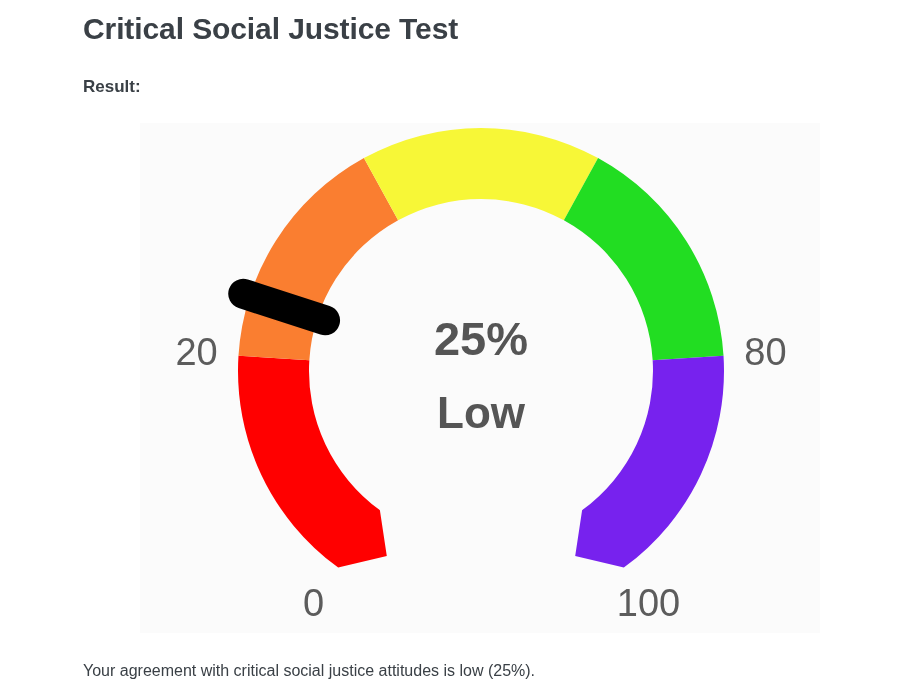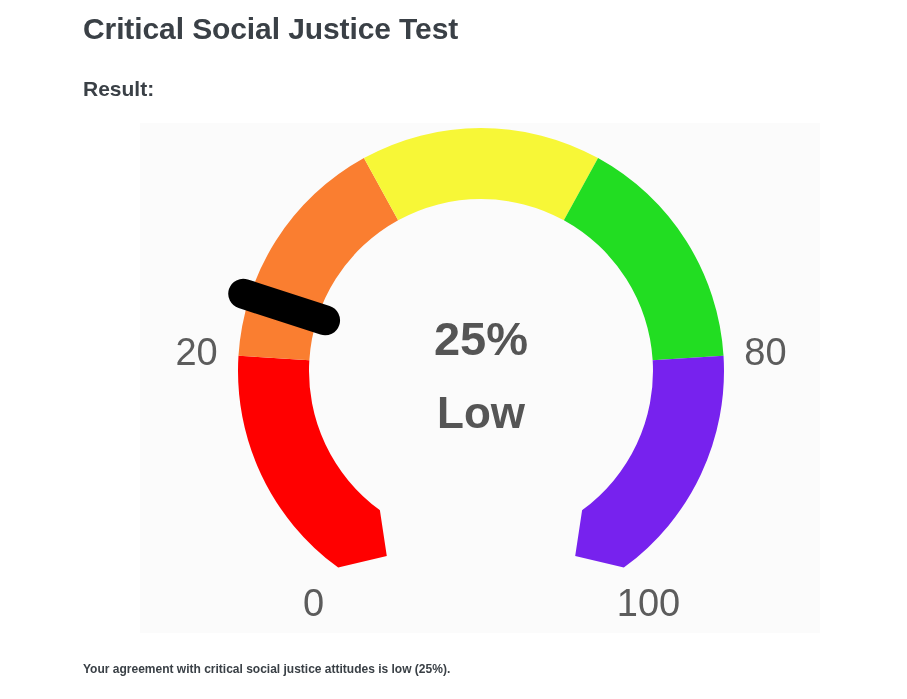--- a/index.html
+++ b/index.html
@@ -27,21 +27,21 @@
     font-size: 30px;
     font-weight: bold;
     color: #3a4046;
     letter-spacing: -0.1px;
     white-space: nowrap;
   }
   .result-label {
     position: absolute;
     left: 83px;
     top: 77px;
-    font-size: 21px;
+    font-size: 17px;
     font-weight: bold;
     color: #3a4046;
     white-space: nowrap;
   }
   .gauge-panel {
     position: absolute;
     left: 140px;
     top: 123px;
     width: 680px;
     height: 510px;
@@ -69,22 +69,22 @@
   .center-band {
     font-family: "Liberation Sans", sans-serif;
     font-size: 44px;
     font-weight: bold;
     fill: #555555;
   }
   .caption {
     position: absolute;
     left: 83px;
     top: 662px;
-    font-size: 12px;
-    font-weight: bold;
+    font-size: 16px;
+    font-weight: normal;
     color: #3a4046;
     white-space: nowrap;
   }
 </style>
 </head>
 <body>
 
 <div class="page">
 
   <div class="page-title">Critical Social Justice Test</div>

